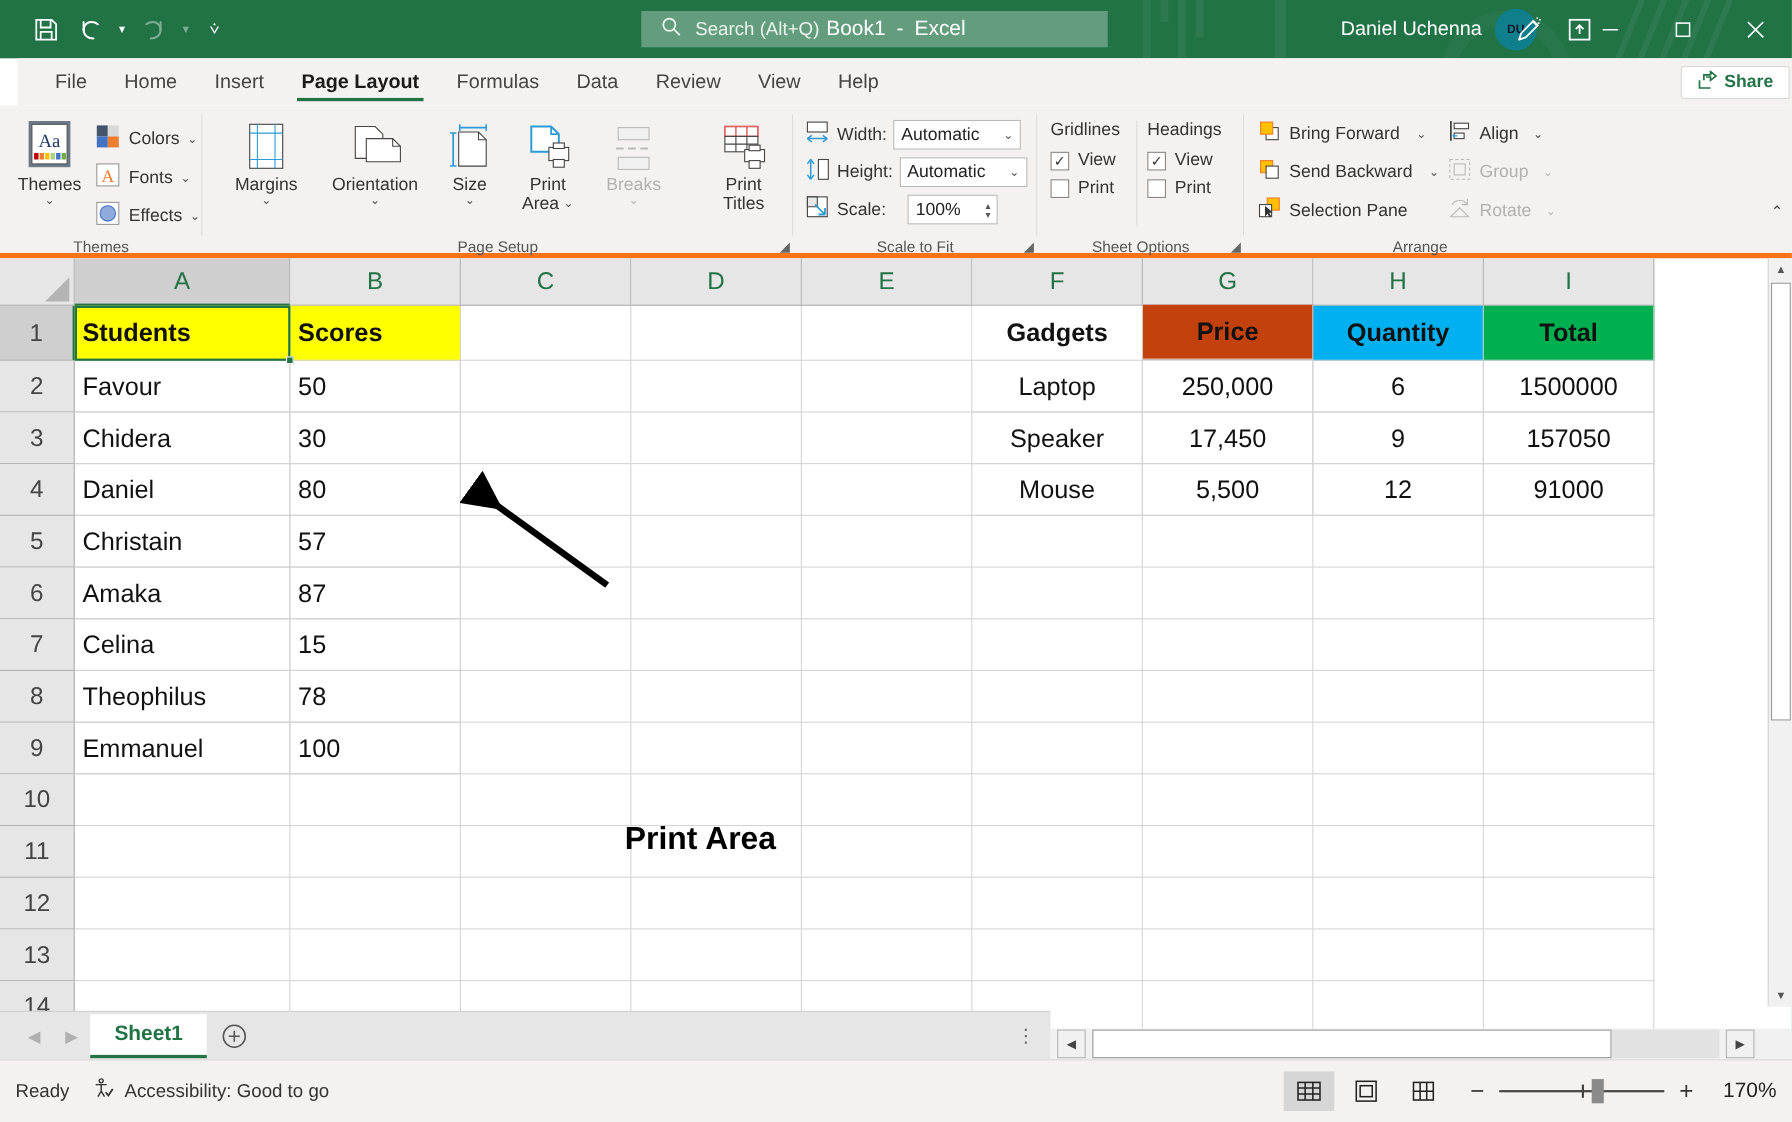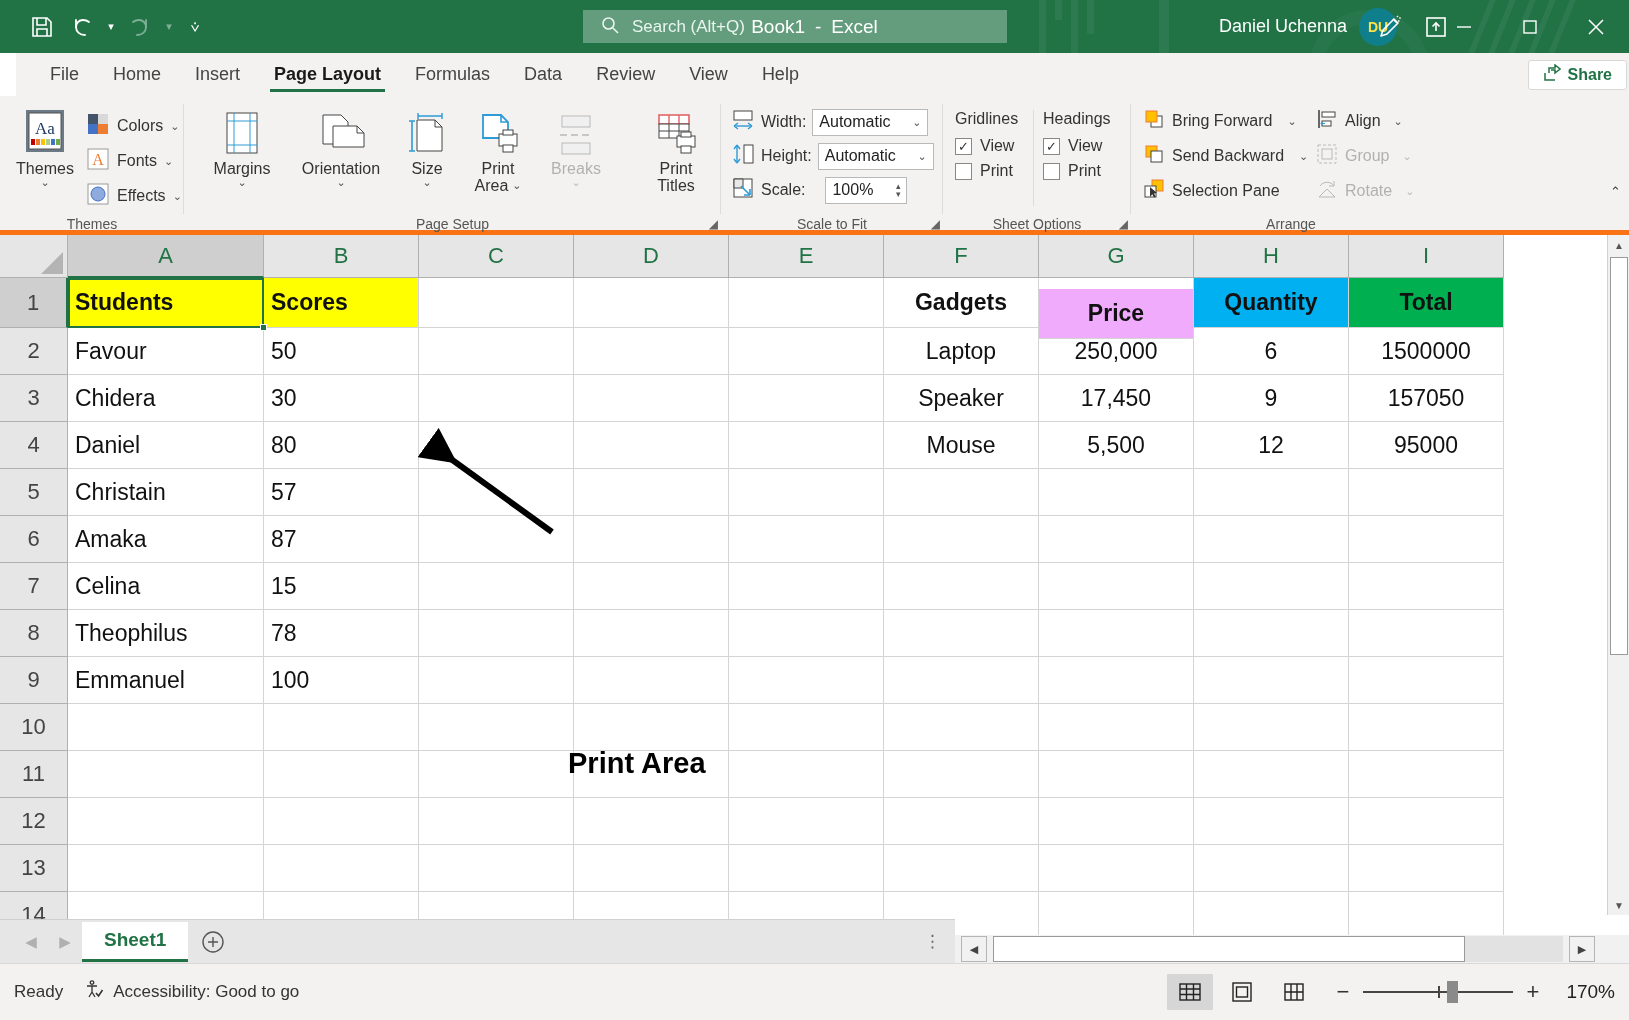--- a/index.html
+++ b/index.html
@@ -36,21 +36,21 @@
     position: absolute; left: 583px; top: 10px; width: 424px; height: 33px;
     background: rgba(255,255,255,.30); display: flex; align-items: center; gap: 12px;
     padding-left: 17px;
     text-align: right;
   }
   .searchbox .txt { color: #e9f5ee; font-size: 17px; }
   .user-area { position: absolute; right: 232px; top: 0; height: 53px; display: flex; align-items: center; gap: 12px; }
   .user-name { color: #fff; font-size: 18px; }
   .avatar {
     width: 38px; height: 38px; border-radius: 50%; background: #0f7f8c;
-    color: #fde047; font-size: 14px; font-weight: bold;
+    color: #0f172a; font-size: 11px; font-weight: bold;
     display: flex; align-items: center; justify-content: center;
   }
   .tb-icon { width: 46px; height: 53px; display: flex; align-items: center; justify-content: center; color: #fff; }
   .winbtns { position: absolute; right: 0; top: 0; height: 53px; display: flex; }
   .winbtn { width: 66px; height: 53px; display: flex; align-items: center; justify-content: center; color: #fff; }
 
   
   .tabstrip {
     position: absolute; left: 16px; top: 53px; width: 1629px; height: 43px;
     background: #f3f2f1; display: flex; align-items: center; padding-left: 17px;
@@ -778,41 +778,41 @@
         <div class="cell" style="left: 419px; top: 657px; width: 155px; height: 47px;"></div>
         <div class="cell" style="left: 574px; top: 657px; width: 155px; height: 47px;"></div>
         <div class="cell" style="left: 729px; top: 657px; width: 155px; height: 47px;"></div>
         <div class="cell" style="left: 884px; top: 657px; width: 155px; height: 47px;"></div>
         <div class="cell" style="left: 1039px; top: 657px; width: 155px; height: 47px;"></div>
         <div class="cell" style="left: 1194px; top: 657px; width: 155px; height: 47px;"></div>
         <div class="cell" style="left: 1349px; top: 657px; width: 155px; height: 47px;"></div>
         <div class="cell hdr" style="left: 68px; top: 43px; width: 196px; height: 50px; background: rgb(255, 255, 0);">Students</div>
         <div class="cell hdr" style="left: 264px; top: 43px; width: 155px; height: 50px; background: rgb(255, 255, 0);">Scores</div>
         <div class="cell hdr c" style="left: 884px; top: 43px; width: 155px; height: 50px; background: rgb(255, 255, 255);">Gadgets</div>
-        <div class="cell hdr c" style="left: 1039px; top: 54px; width: 155px; height: 50px; background: #f0abfc;">Price</div>
+        <div class="cell hdr c" style="left: 1039px; top: 42px; width: 155px; height: 50px; background: #c2410c;">Price</div>
         <div class="cell hdr c" style="left: 1194px; top: 43px; width: 155px; height: 50px; background: rgb(0, 176, 240);">Quantity</div>
         <div class="cell hdr c" style="left: 1349px; top: 43px; width: 155px; height: 50px; background: rgb(0, 176, 80);">Total</div>
         <div class="cell" style="left: 68px; top: 93px; width: 196px; height: 47px;">Favour</div>
         <div class="cell" style="left: 264px; top: 93px; width: 155px; height: 47px;">50</div>
         <div class="cell c" style="left: 884px; top: 93px; width: 155px; height: 47px;">Laptop</div>
         <div class="cell c" style="left: 1039px; top: 93px; width: 155px; height: 47px;">250,000</div>
         <div class="cell c" style="left: 1194px; top: 93px; width: 155px; height: 47px;">6</div>
         <div class="cell c" style="left: 1349px; top: 93px; width: 155px; height: 47px;">1500000</div>
         <div class="cell" style="left: 68px; top: 140px; width: 196px; height: 47px;">Chidera</div>
         <div class="cell" style="left: 264px; top: 140px; width: 155px; height: 47px;">30</div>
         <div class="cell c" style="left: 884px; top: 140px; width: 155px; height: 47px;">Speaker</div>
         <div class="cell c" style="left: 1039px; top: 140px; width: 155px; height: 47px;">17,450</div>
         <div class="cell c" style="left: 1194px; top: 140px; width: 155px; height: 47px;">9</div>
         <div class="cell c" style="left: 1349px; top: 140px; width: 155px; height: 47px;">157050</div>
         <div class="cell" style="left: 68px; top: 187px; width: 196px; height: 47px;">Daniel</div>
         <div class="cell" style="left: 264px; top: 187px; width: 155px; height: 47px;">80</div>
         <div class="cell c" style="left: 884px; top: 187px; width: 155px; height: 47px;">Mouse</div>
         <div class="cell c" style="left: 1039px; top: 187px; width: 155px; height: 47px;">5,500</div>
         <div class="cell c" style="left: 1194px; top: 187px; width: 155px; height: 47px;">12</div>
-        <div class="cell c" style="left: 1349px; top: 187px; width: 155px; height: 47px;">95000</div>
+        <div class="cell c" style="left: 1349px; top: 187px; width: 155px; height: 47px;">91000</div>
         <div class="cell" style="left: 68px; top: 234px; width: 196px; height: 47px;">Christain</div>
         <div class="cell" style="left: 264px; top: 234px; width: 155px; height: 47px;">57</div>
         <div class="cell" style="left: 68px; top: 281px; width: 196px; height: 47px;">Amaka</div>
         <div class="cell" style="left: 264px; top: 281px; width: 155px; height: 47px;">87</div>
         <div class="cell" style="left: 68px; top: 328px; width: 196px; height: 47px;">Celina</div>
         <div class="cell" style="left: 264px; top: 328px; width: 155px; height: 47px;">15</div>
         <div class="cell" style="left: 68px; top: 375px; width: 196px; height: 47px;">Theophilus</div>
         <div class="cell" style="left: 264px; top: 375px; width: 155px; height: 47px;">78</div>
         <div class="cell" style="left: 68px; top: 422px; width: 196px; height: 47px;">Emmanuel</div>
         <div class="cell" style="left: 264px; top: 422px; width: 155px; height: 47px;">100</div>

